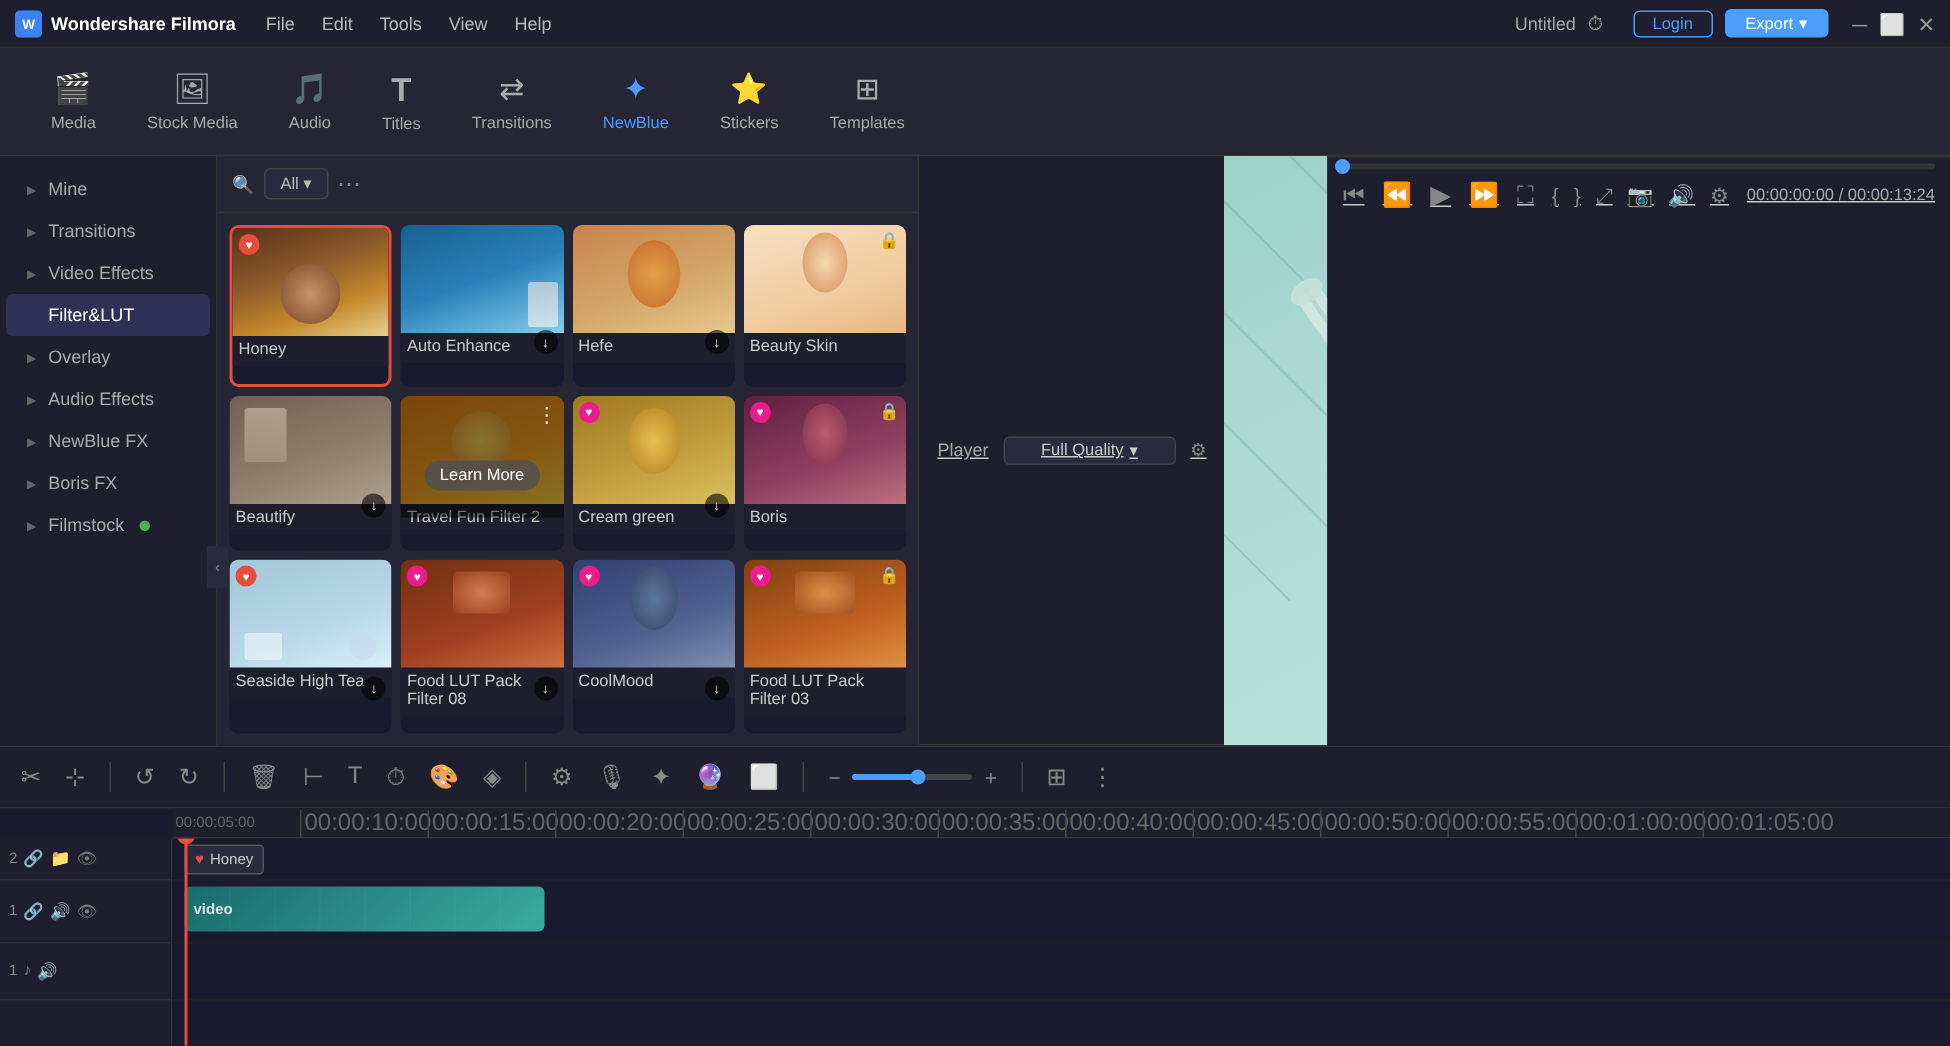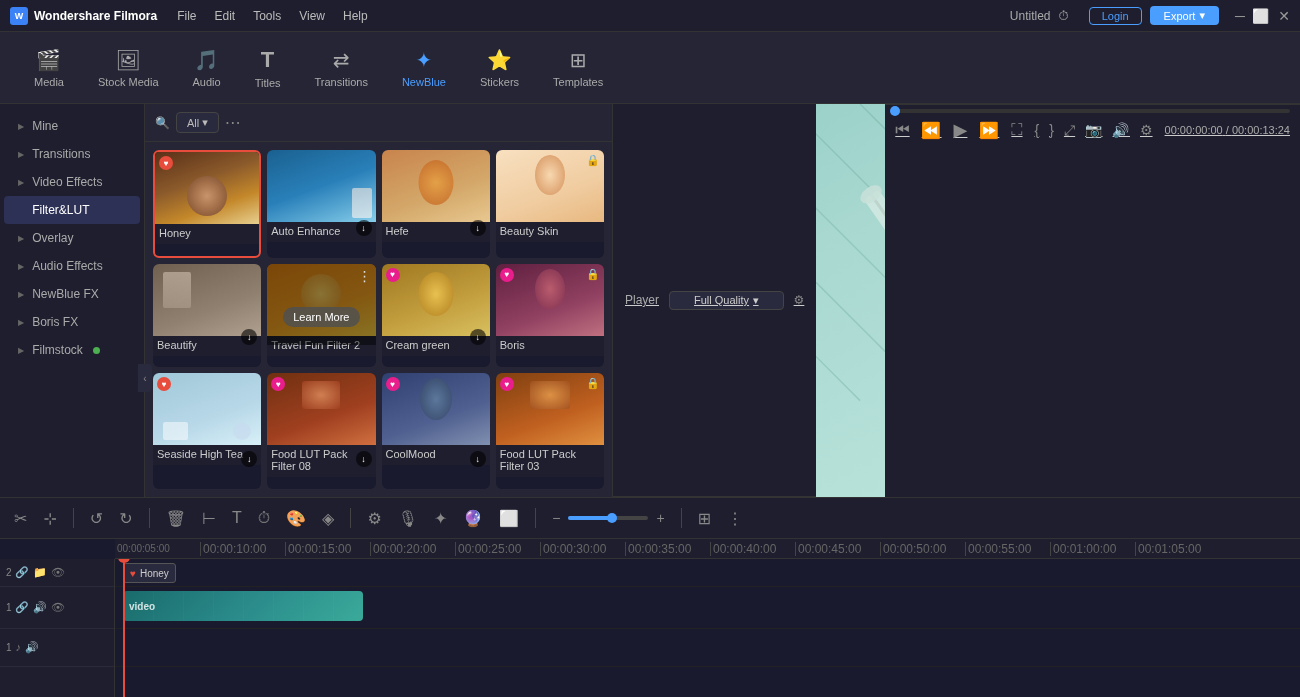--- a/index.html
+++ b/index.html
@@ -75,21 +75,21 @@
     .bt-btn { color: #888; cursor: pointer; font-size: 16px; background: none; border: none; padding: 4px; }
     .bt-separator { width: 1px; height: 20px; background: #444; margin: 0 4px; }
     .zoom-ctrl { display: flex; align-items: center; gap: 4px; }
     .zoom-bar { width: 80px; height: 4px; background: #444; border-radius: 2px; position: relative; cursor: pointer; }
     .zoom-bar .zoom-fill { width: 55%; height: 100%; background: #4a9eff; border-radius: 2px; }
     .zoom-bar .zoom-dot { width: 10px; height: 10px; background: #4a9eff; border-radius: 50%; position: absolute; top: -3px; left: 55%; transform: translateX(-50%); }
 
     
     #timeline { width: 100%; height: 200px; background: #1a1a2e; display: flex; flex-direction: column; }
     #timeline-ruler { height: 20px; background: #1e1e2e; border-bottom: 1px solid #333; display: flex; align-items: center; margin-left: 115px; overflow: hidden; position: relative; }
-    .ruler-tick { display: inline-flex; align-items: center; justify-content: flex-start; font-size: 12px; color: #666; border-left: 1px solid #444; padding-left: 2px; flex-shrink: 0; }
+    .ruler-tick { display: inline-flex; align-items: center; justify-content: flex-start; font-size: 16px; color: #666; border-left: 1px solid #444; padding-left: 2px; flex-shrink: 0; }
     #timeline-tracks { flex: 1; display: flex; overflow: hidden; }
     #track-labels { width: 115px; background: #1e1e2e; border-right: 1px solid #333; padding-top: 0; }
     .track-label { height: 38px; display: flex; align-items: center; padding: 0 6px; gap: 4px; border-bottom: 1px solid #2a2a3a; }
     .track-label .tl-num { font-size: 10px; color: #888; }
     .track-label .tl-icons { display: flex; gap: 4px; color: #777; font-size: 11px; }
     .track-label .tl-icons span { cursor: pointer; }
     #track-content { flex: 1; overflow-x: auto; overflow-y: hidden; position: relative; background: #1a1a2e; }
     .track-row { height: 38px; border-bottom: 1px solid #222; position: relative; }
     .track-row.effect-row { height: 28px; }
     .honey-chip { position: absolute; left: 8px; top: 4px; height: 20px; background: #2a2a3e; border: 1px solid #555; border-radius: 3px; display: flex; align-items: center; gap: 4px; padding: 0 6px; font-size: 10px; color: #ccc; }

